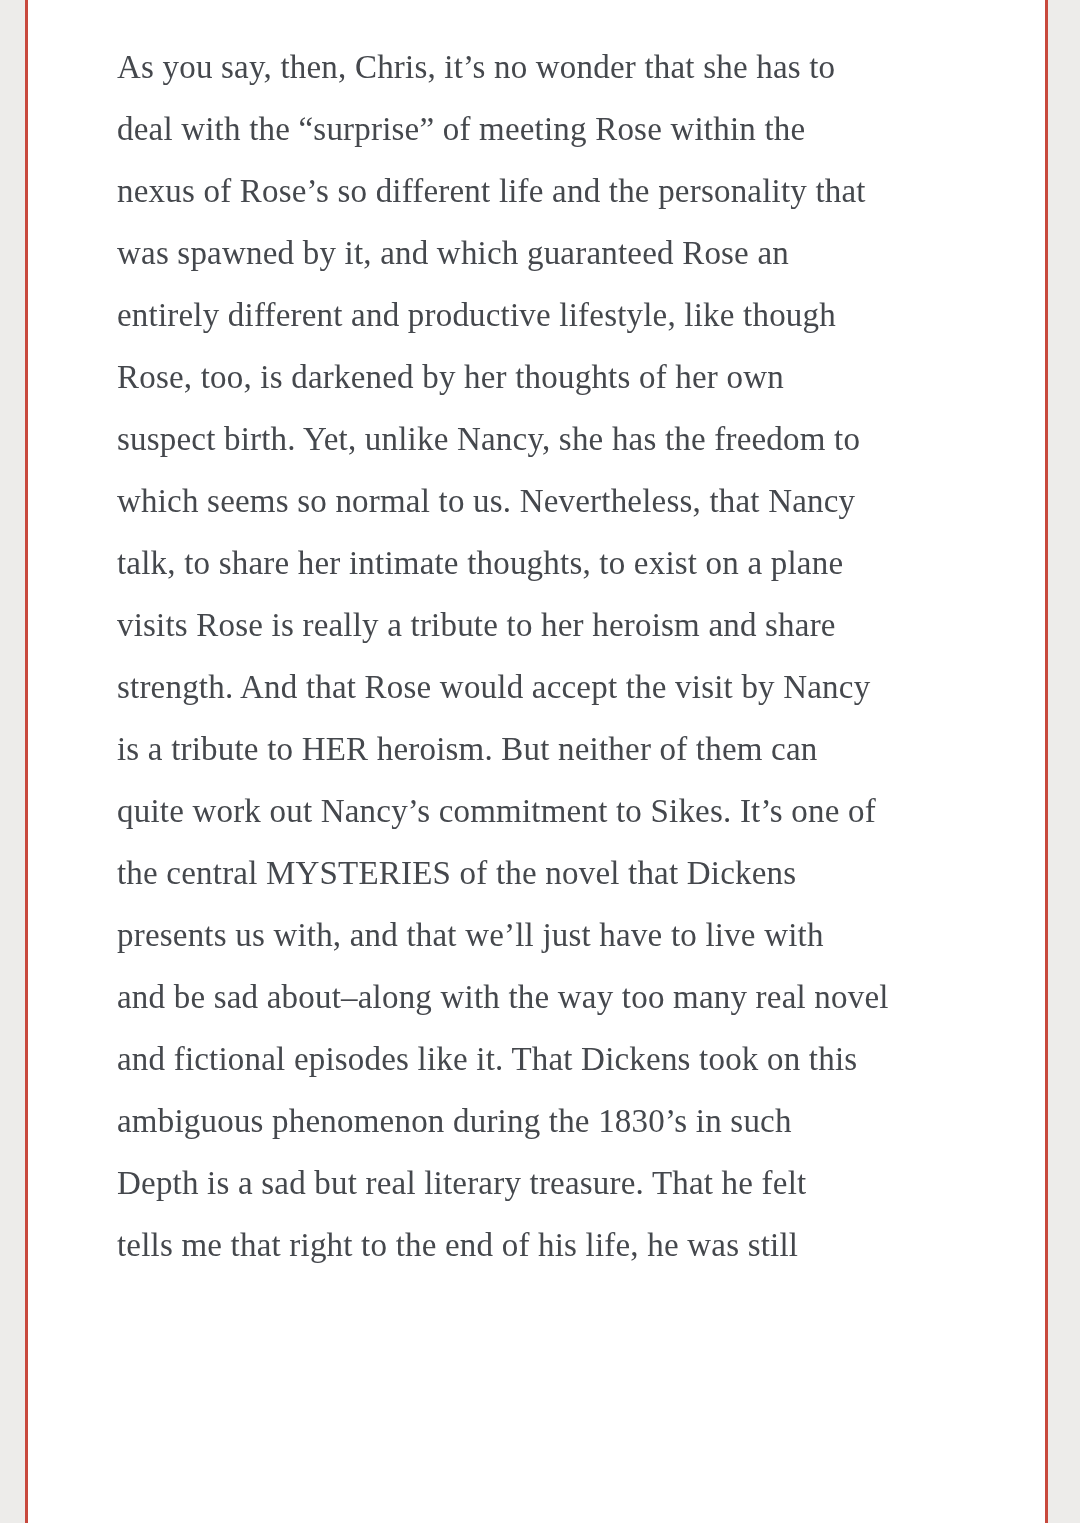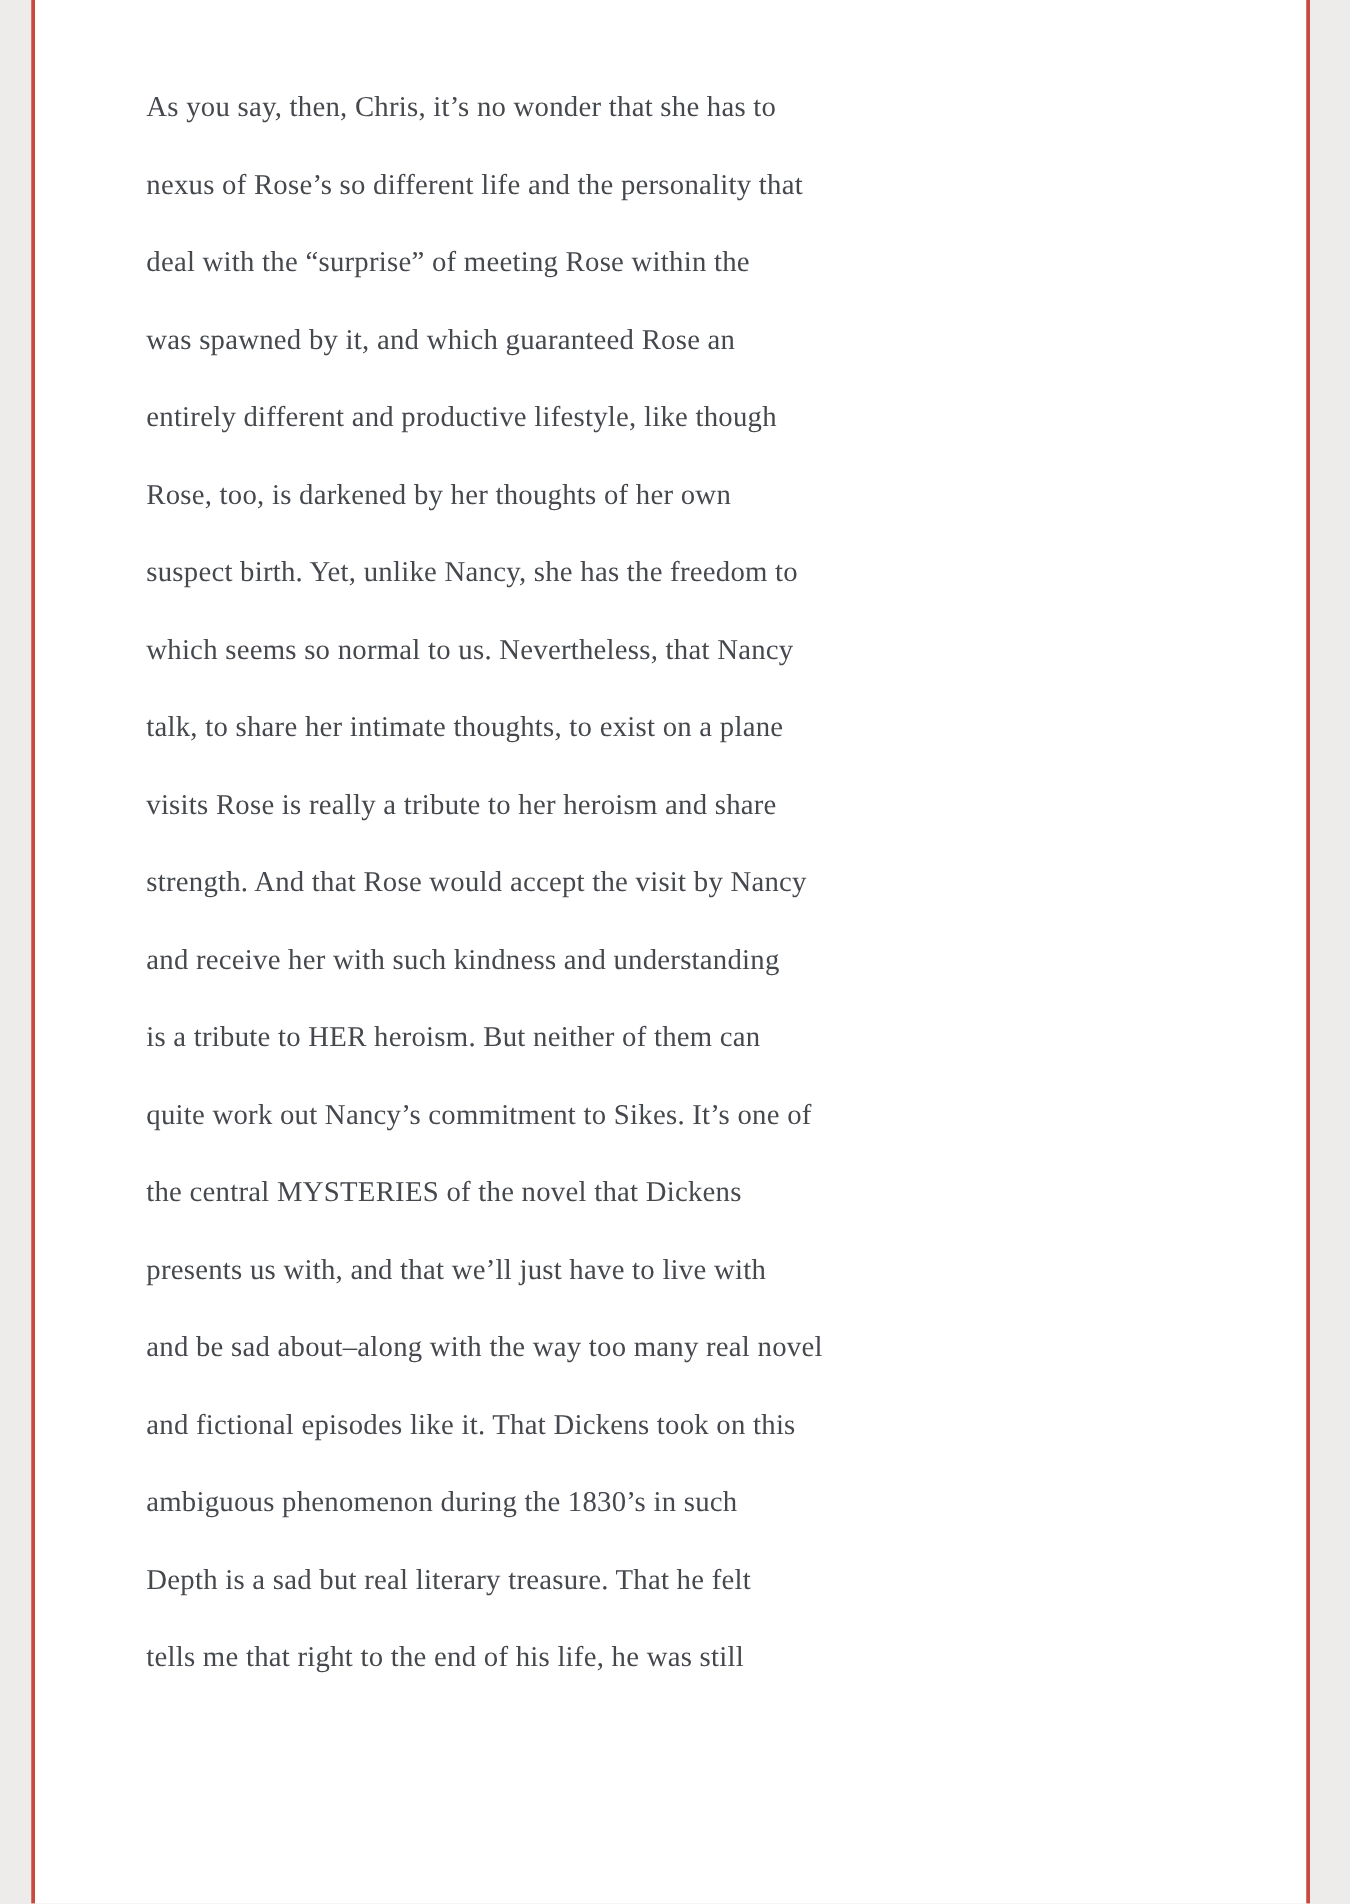--- a/index.html
+++ b/index.html
@@ -22,48 +22,47 @@
   }
   .card {
     margin-left: 25px;
     width: 1017px;
     height: 100%;
     background: var(--card-bg);
     border-left: 3px solid var(--accent);
     border-right: 3px solid var(--accent);
   }
   .paragraph {
-    padding: 55px 20px 0 89px;
+    padding: 36px 20px 0 89px;
     color: var(--text);
-    font-size: 23px;
+    font-size: 33px;
     line-height: 62px;
   }
   .line {
     white-space: nowrap;
     letter-spacing: 0.2px;
   }
 </style>
 </head>
 <body>
 
 <div class="page">
   <article class="card">
     <div class="paragraph" id="paragraph">
         <div class="line">As you say, then, Chris, it’s no wonder that she has to</div>
+        <div class="line">deal with the “surprise” of meeting Rose within the</div>
         <div class="line">nexus of Rose’s so different life and the personality that</div>
-        <div class="line">deal with the “surprise” of meeting Rose within the</div>
         <div class="line">was spawned by it, and which guaranteed Rose an</div>
         <div class="line">entirely different and productive lifestyle, like though</div>
         <div class="line">Rose, too, is darkened by her thoughts of her own</div>
         <div class="line">suspect birth. Yet, unlike Nancy, she has the freedom to</div>
         <div class="line">which seems so normal to us. Nevertheless, that Nancy</div>
         <div class="line">talk, to share her intimate thoughts, to exist on a plane</div>
         <div class="line">visits Rose is really a tribute to her heroism and share</div>
         <div class="line">strength. And that Rose would accept the visit by Nancy</div>
-        <div class="line">and receive her with such kindness and understanding</div>
         <div class="line">is a tribute to HER heroism. But neither of them can</div>
         <div class="line">quite work out Nancy’s commitment to Sikes. It’s one of</div>
         <div class="line">the central MYSTERIES of the novel that Dickens</div>
         <div class="line">presents us with, and that we’ll just have to live with</div>
         <div class="line">and be sad about–along with the way too many real novel</div>
         <div class="line">and fictional episodes like it. That Dickens took on this</div>
         <div class="line">ambiguous phenomenon during the 1830’s in such</div>
         <div class="line">Depth is a sad but real literary treasure. That he felt</div>
         <div class="line">tells me that right to the end of his life, he was still</div>
       </div>

